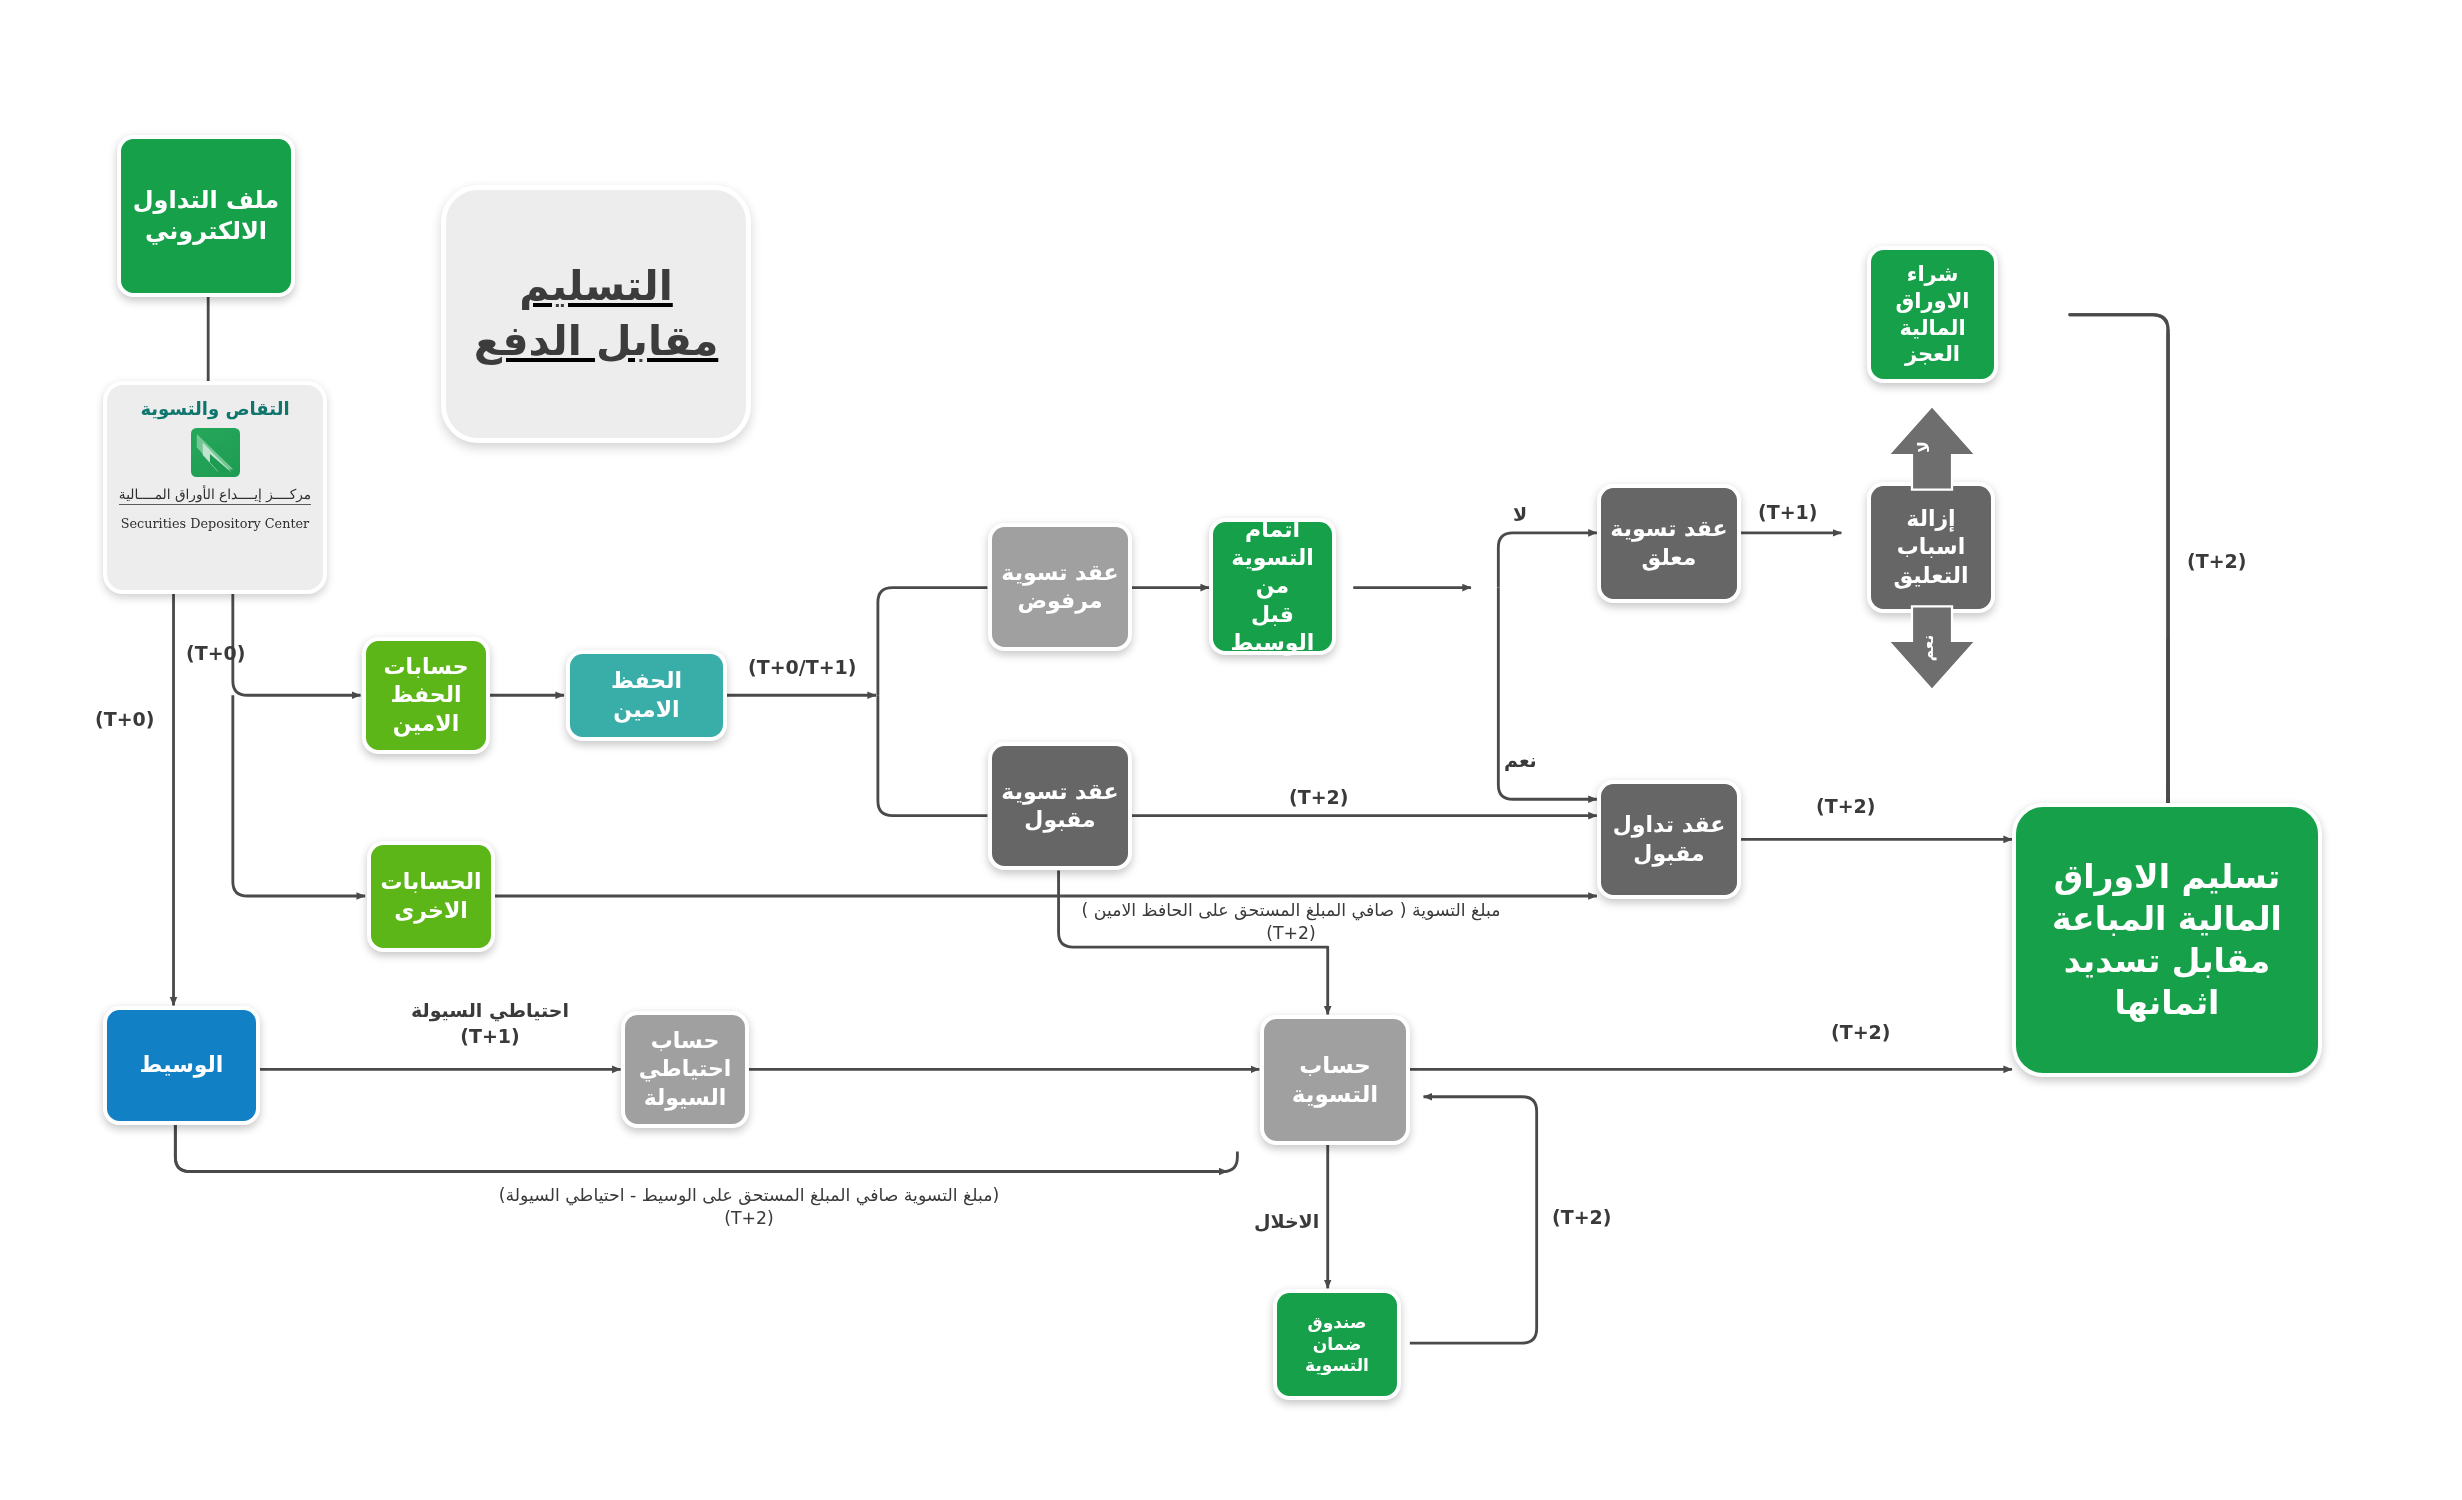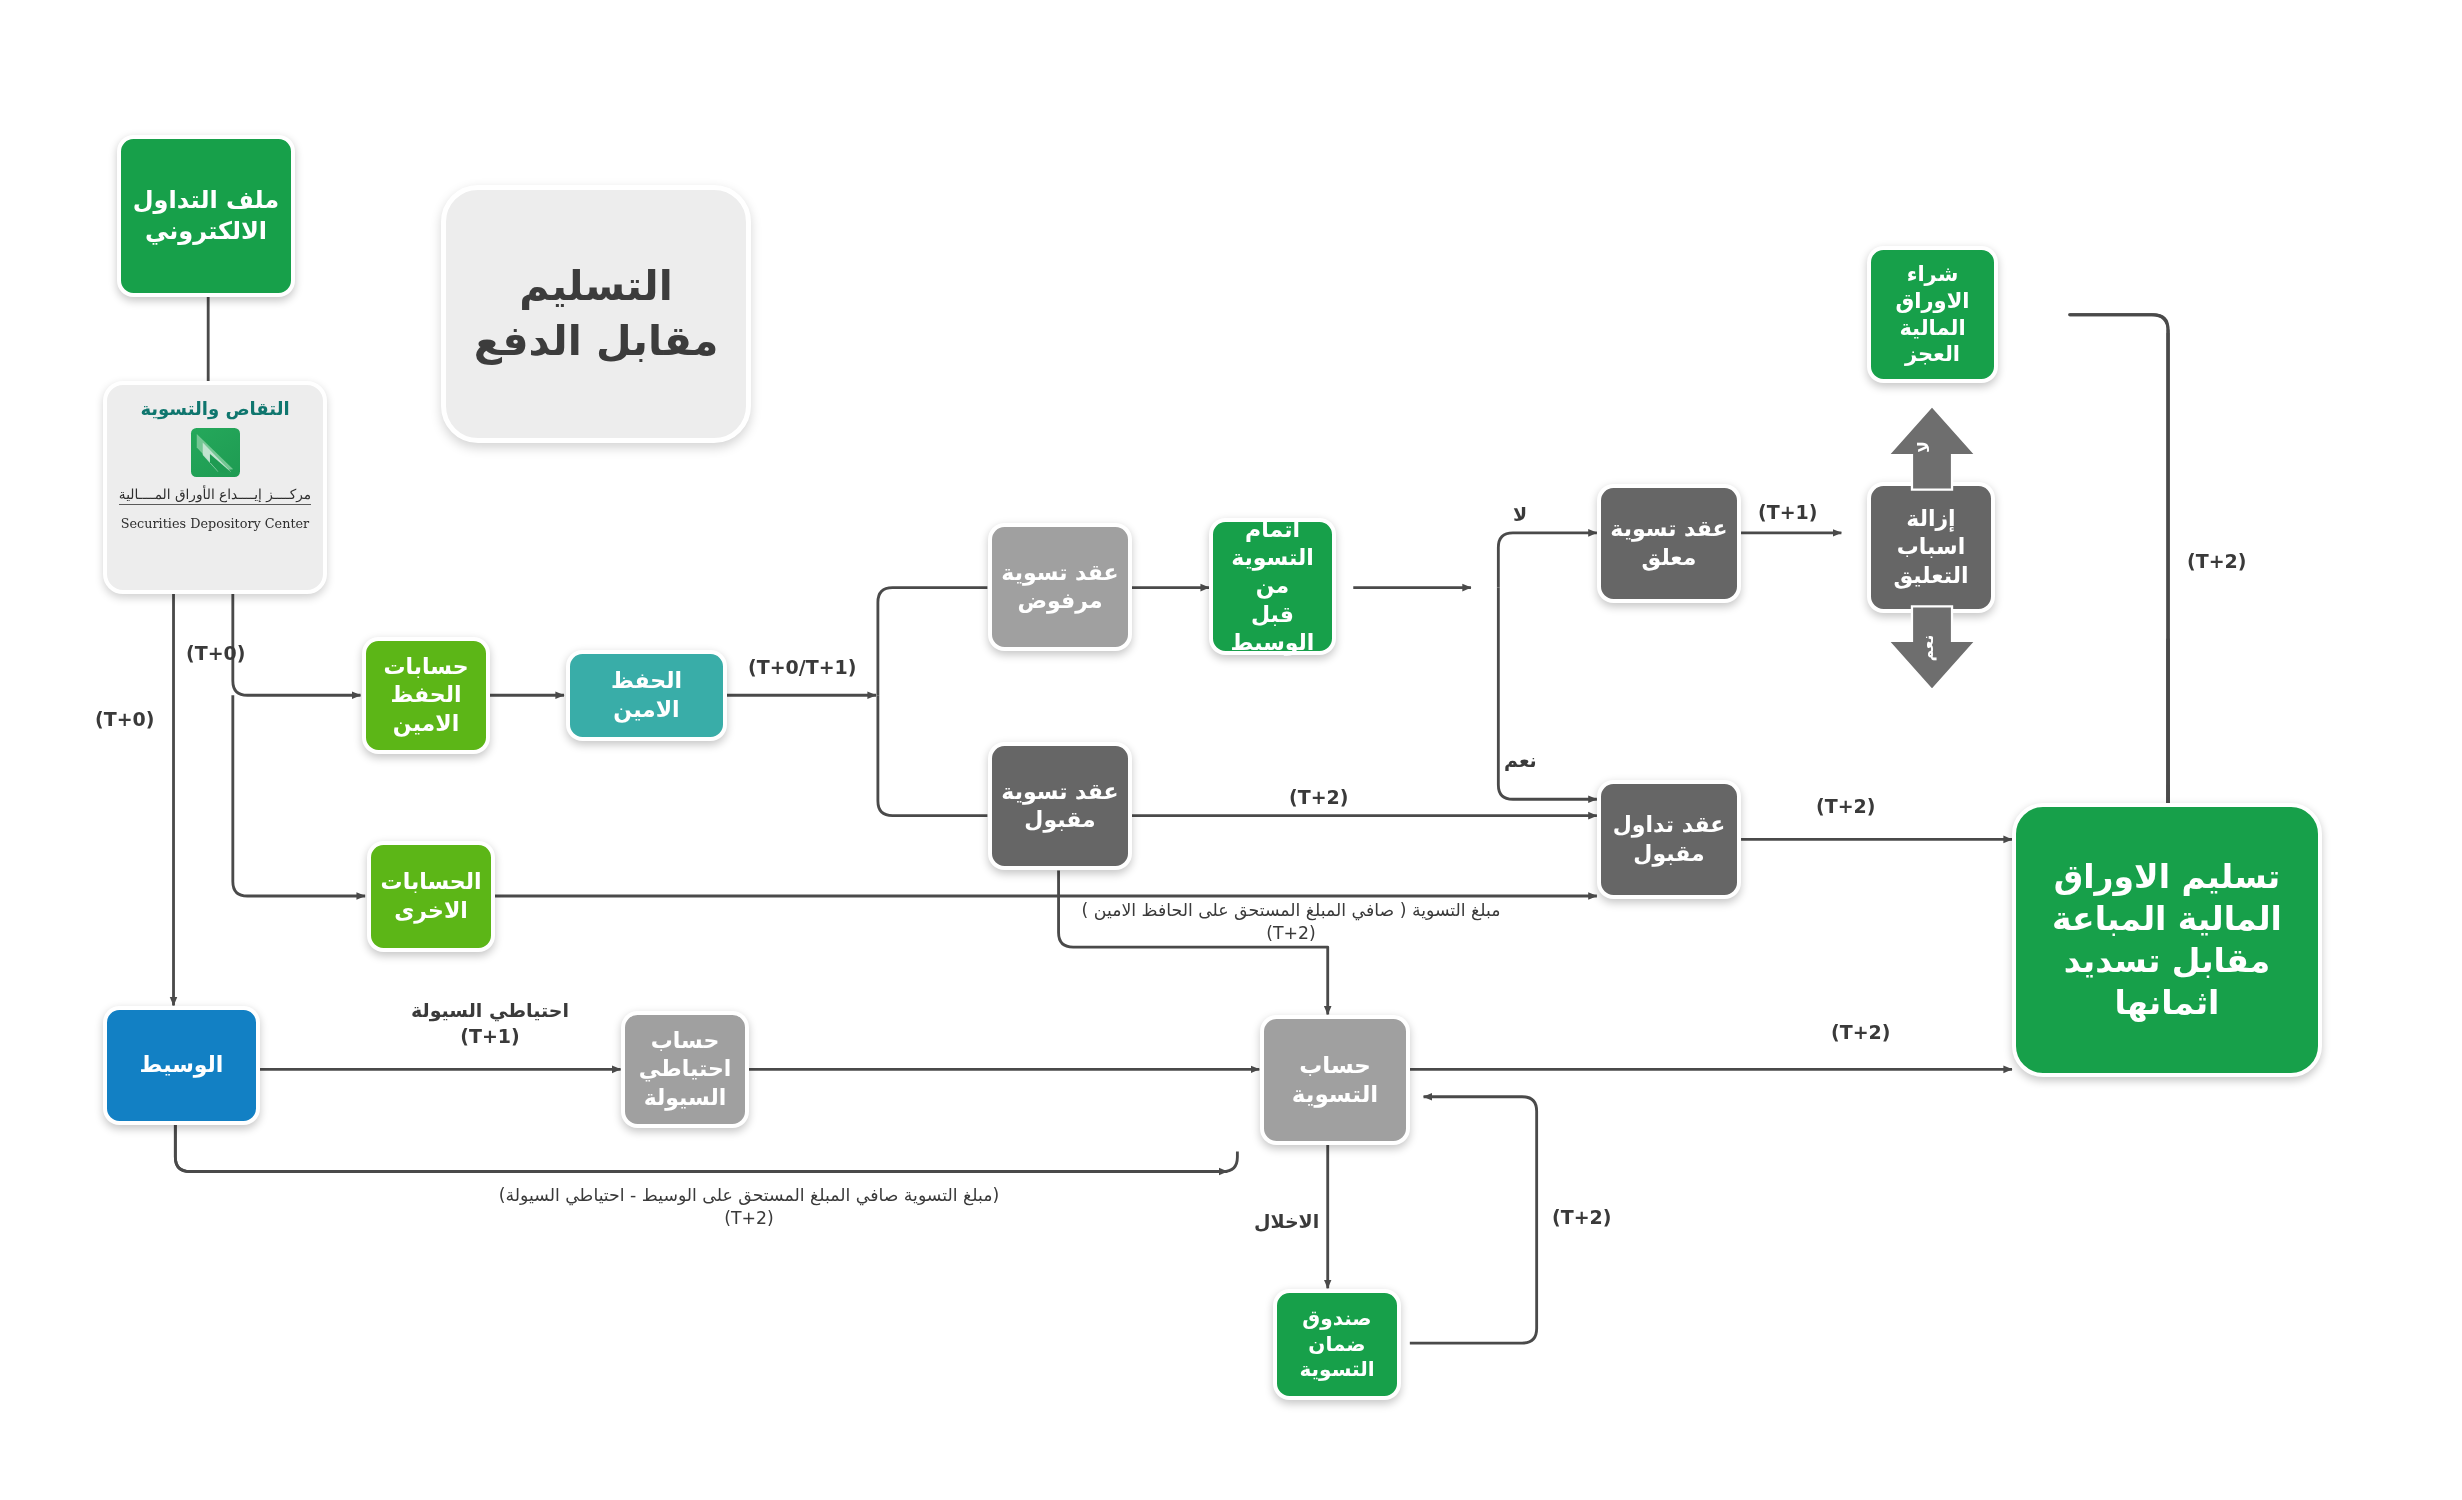--- a/index.html
+++ b/index.html
@@ -227,21 +227,21 @@
 
       <path d="M1545,1472 L1668,1472 Q1684,1472 1684,1456 L1684,1218 Q1684,1202 1668,1202 L1560,1202" marker-end="url(#ah)"></path>
 
     </g>
   </svg>
 
   <svg class="wires" viewBox="0 0 2698 1644">
     <path d="M2268,345 L2358,345 Q2376,345 2376,363 L2376,878 Q2376,896 2358,896 L2350,896" fill="none" stroke="#4A4A4A" stroke-width="3.1" marker-end="url(#ah)"></path>
   </svg>
 
-  <div class="title-card" style="left:441px; top:185px; width:310px; height:258px;">
+  <div class="title-card" style="left:441px; top:185px; width:310px; height:258px;text-decoration:underline;">
     <span>التسليم
 مقابل الدفع</span>
   </div>
 
   <div class="sdc-card" style="left:103px; top:381px; width:224px; height:213px;">
     <div class="sdc-title">التقاص والتسوية</div>
     <div class="sdc-logo">
       <div class="leaf1"></div>
         <div class="leaf2"></div>
         <div class="leaf3"></div>
@@ -288,21 +288,21 @@
 المالية
 العجز</div>
 
   <div class="node graylight" style="left:621px; top:1011px; width:128px; height:117px; font-size:22px;">حساب
 احتياطي
 السيولة</div>
 
   <div class="node graylight" style="left:1260px; top:1015px; width:150px; height:130px; font-size:23px;">حساب
 التسوية</div>
 
-  <div class="node green" style="left:1273px; top:1289px; width:128px; height:111px; font-size:20px;">صندوق
+  <div class="node green" style="left:1273px; top:1289px; width:128px; height:111px; font-size:17px;">صندوق
 ضمان
 التسوية</div>
 
   <div class="node green" style="left:2012px; top:803px; width:310px; height:274px;
               font-size:33px; border-radius:31px;">تسليم الاوراق
 المالية المباعة
 مقابل تسديد
 اثمانها</div>
 
   <svg style="position:absolute; left:1881px; top:402px; width:102px; height:292px;" viewBox="0 0 112 320">

